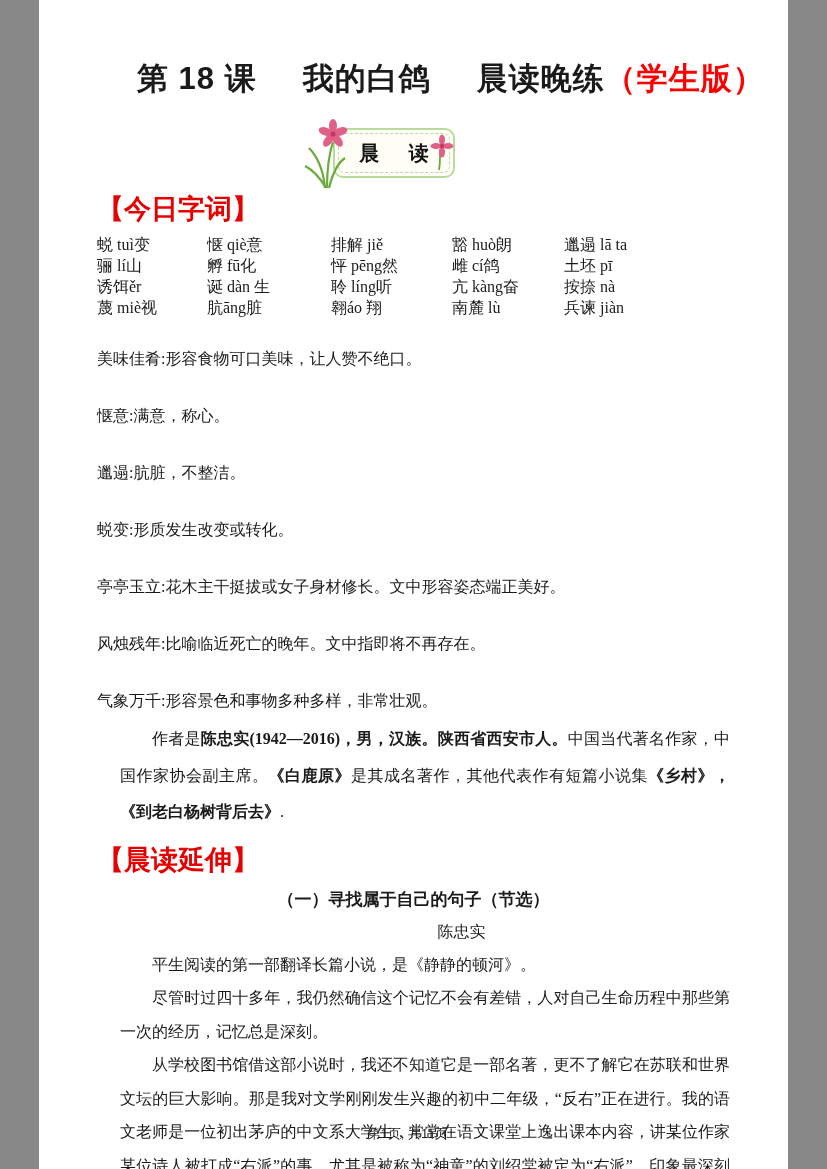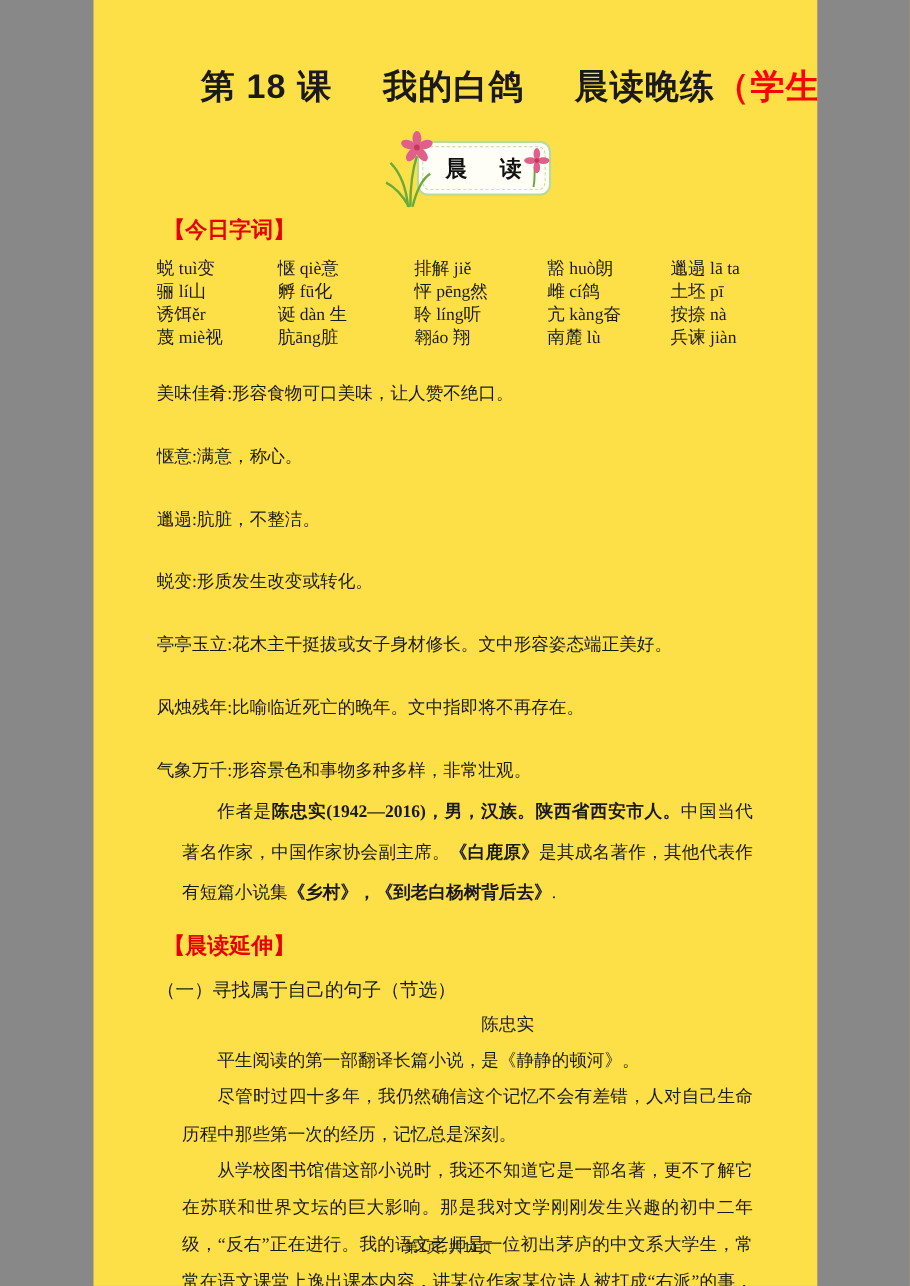--- a/index.html
+++ b/index.html
@@ -1,22 +1,22 @@
 <!DOCTYPE html>
 <html lang="zh"><head>
 <meta charset="utf-8">
 <style>
   * { margin: 0; padding: 0; box-sizing: border-box; }
   html, body { background: #888; }
   .page {
     position: relative;
-    width: 658px;
+    width: 749px;
     height: 1169px;
     margin: 0 auto;
-    background: #fde047;
+    background: #ffffff;
     font-family: "Liberation Serif", "DejaVu Serif", serif;
     color: #1a1a1a;
     overflow: hidden;
   }
   .content { padding: 0 58px; }
 
   
   .doc-title {
     margin: 58px 0 0 40px;
     display: flex;
@@ -66,23 +66,22 @@
     z-index: 2;
   }
   .badge-deco-left { position: absolute; left: -16px; top: -8px; z-index: 3; }
   .badge-deco-right { position: absolute; right: -8px; top: 6px; z-index: 3; }
 
   
   .sec-heading {
     margin-top: 14px;
     color: #e60000;
     font-weight: 700;
-    font-size: 20px;
+    font-size: 27px;
     line-height: 30px;
-    margin-left: 6px;
   }
 
   
   .vocab-grid {
     margin-top: 10px;
     display: grid;
     grid-template-columns: 110px 124px 121px 112px auto;
     font-size: 16px;
     line-height: 21px;
   }
@@ -98,21 +97,22 @@
     text-align: justify;
     text-indent: 2em;
     margin-left: 23px;
   }
   .lit-para { line-height: 36.5px; margin-top: 4px; }
   .b { font-weight: 700; }
 
   
   .passage-subtitle {
     margin-top: 10px;
-    font-weight: 400;
+    text-align: center;
+    font-weight: 700;
     font-size: 17px;
     line-height: 30px;
   }
   .passage-author {
     text-align: center;
     font-size: 16px;
     line-height: 33px;
     padding-left: 96px;
   }
 

